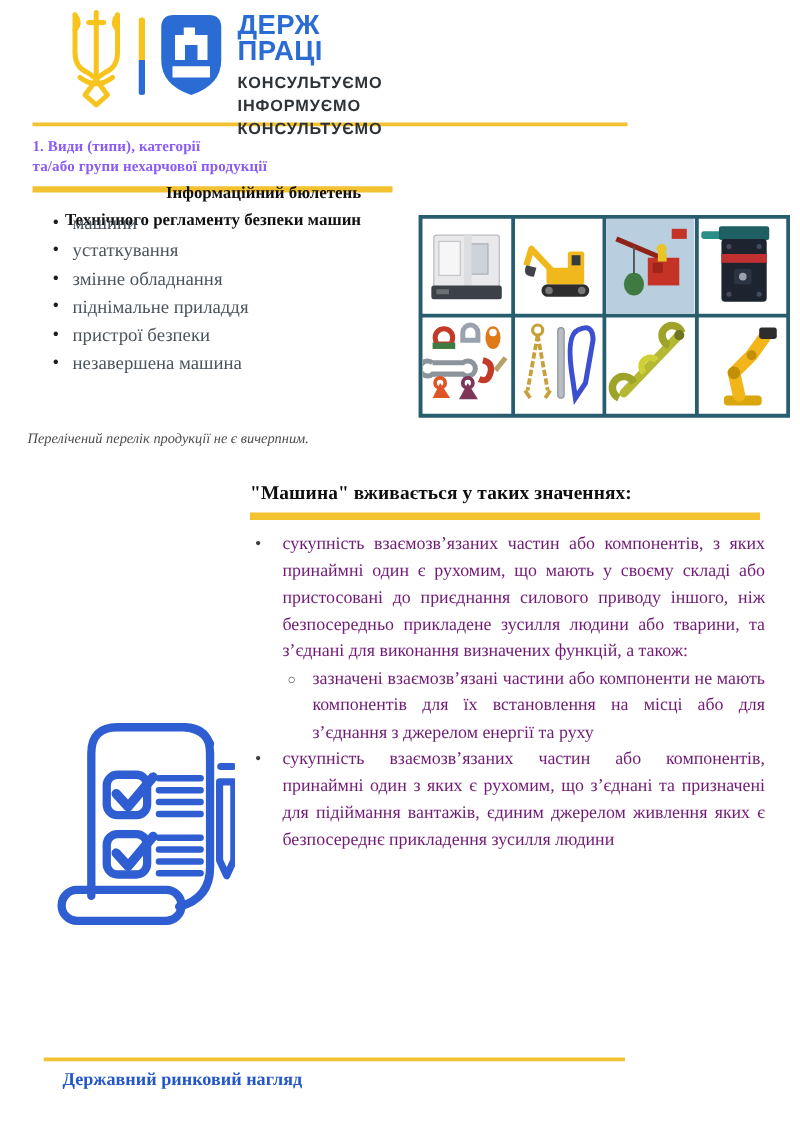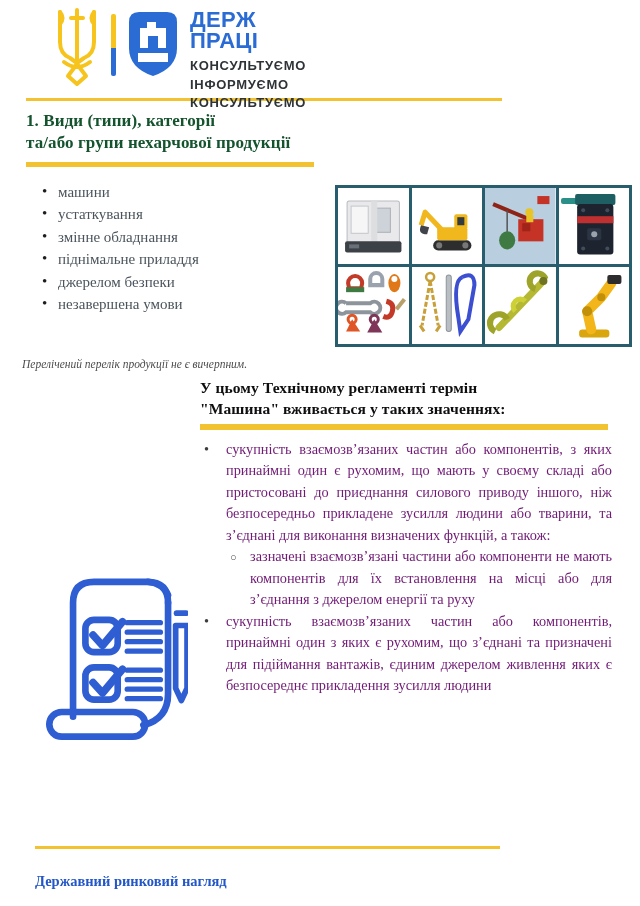--- a/index.html
+++ b/index.html
@@ -20,21 +20,21 @@
   .logo-title { font-size:22px; font-weight:800; color:#2a6bd4; line-height:0.95; letter-spacing:0.3px; }
   .logo-tagline { margin-top:5px; font-size:13px; font-weight:700; letter-spacing:0.7px; color:#2e3338; line-height:1.45; }
   .header-right { margin-top:30px; text-align:right; font-weight:700; font-size:13.5px; line-height:1.6; color:#101010; }
   
   .rule { background:#f2c230; }
   .rule-top   { margin:8px 0 0 26px; width:476px; height:3px; }
   .rule-title { margin:7px 0 0 26px; width:288px; height:5px; }
   .rule-heading { margin:4px 0 0 0; width:408px; height:6px; }
   .rule-bottom { position:absolute; left:35px; top:846px; width:465px; height:3px; }
   
-  .section-title { margin:9px 0 0 26px; font-size:17px; font-weight:700; color:#14532d; line-height:1.32; letter-spacing:0.1px; }
+  .section-title { margin:9px 0 0 26px; font-size:12px; font-weight:700; color:#8b5cf6; line-height:1.32; letter-spacing:0.1px; }
   .columns { display:flex; margin:10px 0 0 0; }
   .product-list { margin:8px 0 0 42px; width:292px; list-style:none; }
   .product-list li { position:relative; padding-left:16px; margin-bottom:7px; font-size:15px; line-height:15.5px; color:#4b545c; }
   .product-list li::before { content:"•"; position:absolute; left:0; top:-1px; color:#1d1d1d; font-size:15px; }
   .image-grid { margin:8px 8px 0 auto; width:297px; height:162px;
     display:grid; grid-template-columns:repeat(4,1fr); grid-template-rows:repeat(2,1fr);
     gap:3px; background:#275d6d; border:3px solid #275d6d; }
   .cell { background:#ffffff; overflow:hidden; }
   .cell svg { display:block; width:100%; height:100%; }
   .footnote { margin:10px 0 5px 22px; font-style:italic; font-size:11.5px; color:#4c4c4c; line-height:1.38; }
@@ -42,21 +42,21 @@
   .definition { position:relative; margin:4px 0 0 200px; width:412px; }
   .def-heading { font-size:15.5px; font-weight:700; color:#0e0e0e; line-height:1.35; letter-spacing:0.1px; }
   .def-body { margin-top:9px; font-size:14.3px; color:#701a75; text-align:justify; line-height:21.5px; }
   .def-bullet { position:relative; padding-left:26px; }
   .def-bullet::before { content:"•"; position:absolute; left:4px; top:0; color:#3c3c3c; }
   .def-sub { position:relative; padding-left:50px; }
   .def-sub::before { content:"○"; position:absolute; left:30px; top:1px; font-size:11px; color:#4c4c4c; }
   
   .scroll-art { position:absolute; left:36px; top:558px; }
   
-  .footer-text { position:absolute; left:35px; top:856px; font-size:14.5px; font-weight:700; color:#2356c7;margin-top:17px; }
+  .footer-text { position:absolute; left:50px; top:856px; font-size:14.5px; font-weight:700; color:#2356c7; }
 </style>
 </head>
 <body>
 
 <div class="page">
 
   <div class="header">
     <div class="logo-block">
       <span class="trident">
         <svg width="50" height="82" viewBox="0 0 50 82" fill="none" stroke="#f6c41d" stroke-width="4" stroke-linecap="round" stroke-linejoin="round">
@@ -83,38 +83,42 @@
       <div class="logo-text">
         <div class="logo-title">ДЕРЖ</div>
         <div class="logo-title">ПРАЦІ</div>
         <div class="logo-tagline">
           <div>КОНСУЛЬТУЄМО</div>
           <div>ІНФОРМУЄМО</div>
           <div>КОНСУЛЬТУЄМО</div>
         </div>
       </div>
     </div>
+    <div class="header-right">
+      <div>Інформаційний бюлетень</div>
+      <div>Технічного регламенту безпеки машин</div>
+    </div>
   </div>
 
   <div class="rule rule-top"></div>
 
   <h1 class="section-title">
     <span>1. Види (типи), категорії</span><br>
     <span>та/або групи нехарчової продукції</span>
   </h1>
   <div class="rule rule-title"></div>
 
   <div class="columns">
     <ul class="product-list">
       <li>машини</li>
       <li>устаткування</li>
       <li>змінне обладнання</li>
       <li>піднімальне приладдя</li>
-      <li>джерелом безпеки</li>
-      <li>незавершена умови</li>
+      <li>пристрої безпеки</li>
+      <li>незавершена машина</li>
     </ul>
 
     <div class="image-grid">
       <div class="cell">
         <svg viewBox="0 0 70 76">
           <rect x="9" y="13" width="52" height="42" rx="2" fill="#e9e9eb" stroke="#b9bcc0"></rect>
           <rect x="13" y="18" width="17" height="27" fill="#f6f6f7" stroke="#c4c7ca"></rect>
           <rect x="36" y="20" width="16" height="24" fill="#cdd3d8" stroke="#aab0b5"></rect>
           <rect x="33" y="13" width="6" height="42" fill="#dcdee0"></rect>
           <rect x="7" y="53" width="56" height="11" rx="2" fill="#3c4148"></rect>
@@ -205,21 +209,21 @@
       </div>
     </div>
   </div>
 
   <div class="footnote">
     <div>Перелічений перелік продукції не є вичерпним.</div>
   </div>
 
   <div class="definition">
     <h2 class="def-heading">
-      <span>У цьому Технічному регламенті термін</span><br>
+      <br>
       <span>"Машина" вживається у таких значеннях:</span>
     </h2>
     <div class="rule rule-heading"></div>
     <div class="def-body">
       <div class="def-bullet">сукупність взаємозв’язаних частин або компонентів, з яких принаймні один є рухомим, що мають у своєму складі або пристосовані до приєднання силового приводу іншого, ніж безпосередньо прикладене зусилля людини або тварини, та з’єднані для виконання визначених функцій, а також:</div>
       <div class="def-sub">зазначені взаємозв’язані частини або компоненти не мають компонентів для їх встановлення на місці або для з’єднання з джерелом енергії та руху</div>
       <div class="def-bullet">сукупність взаємозв’язаних частин або компонентів, принаймні один з яких є рухомим, що з’єднані та призначені для підіймання вантажів, єдиним джерелом живлення яких є безпосереднє прикладення зусилля людини</div>
     </div>
   </div>
 

